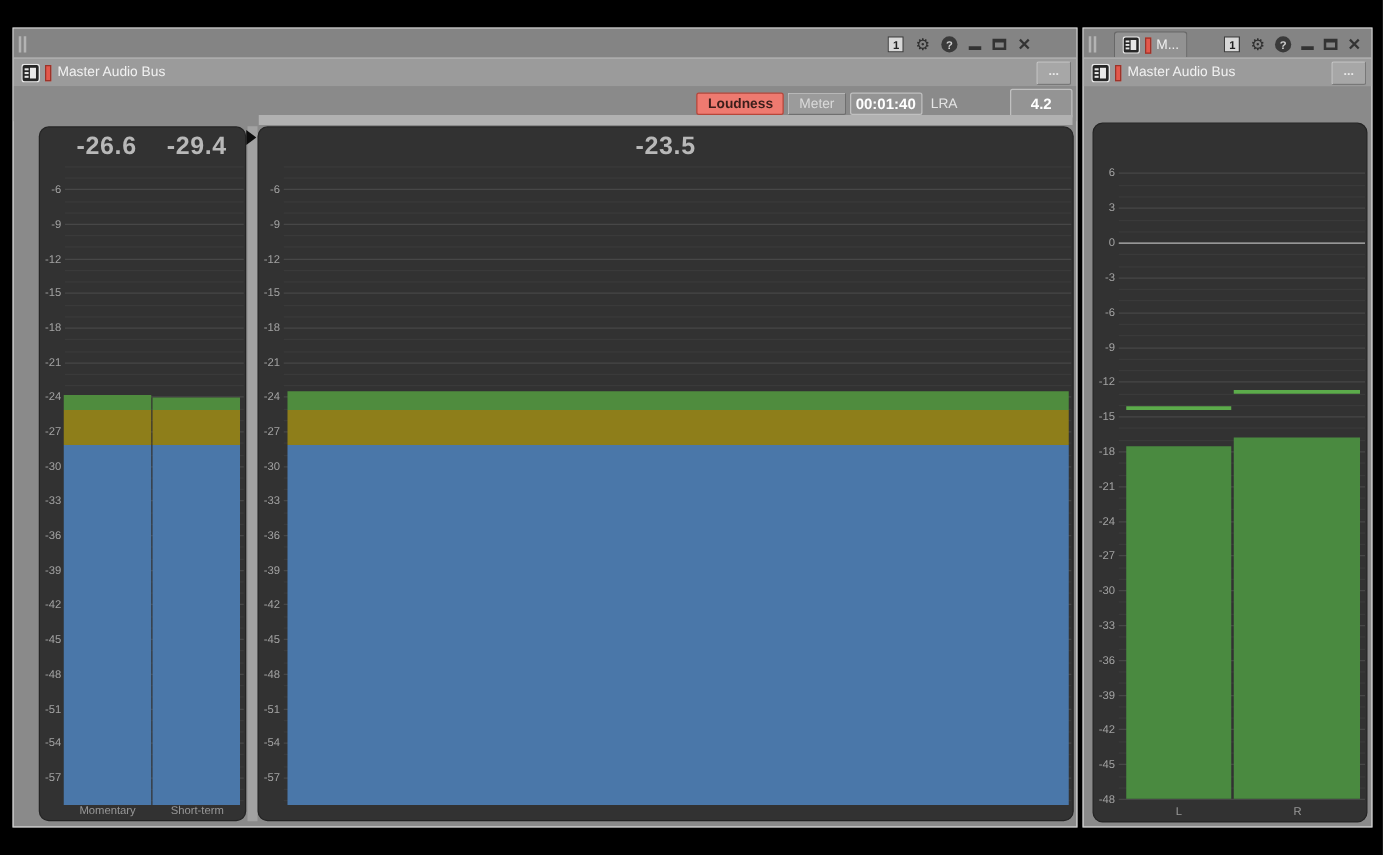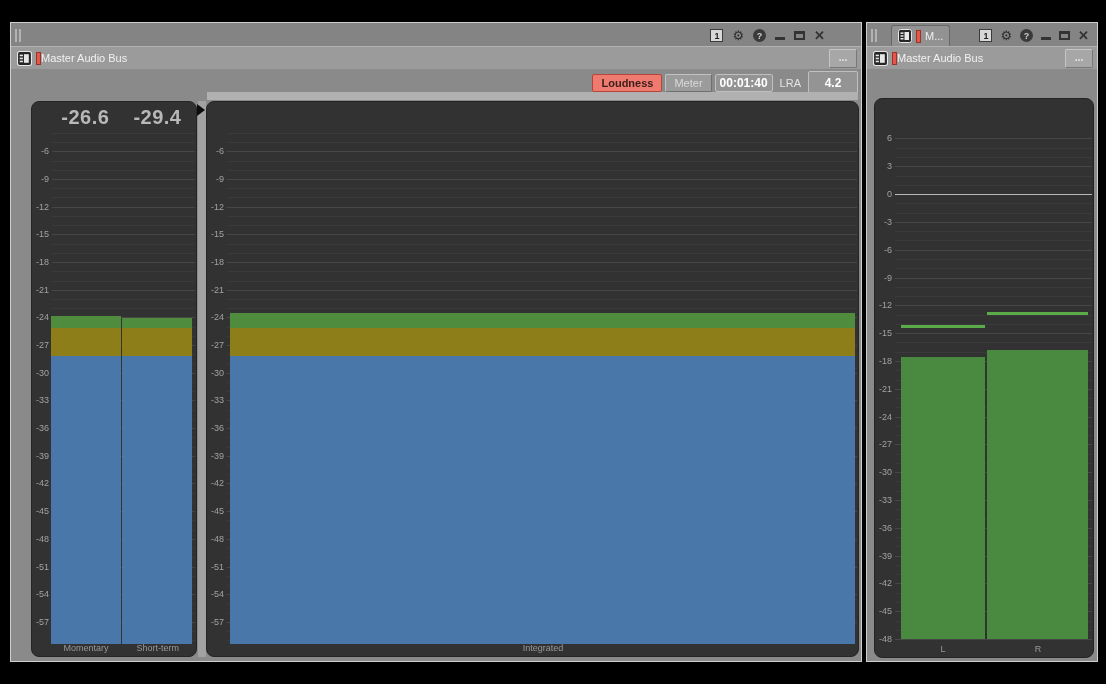--- a/index.html
+++ b/index.html
@@ -23,39 +23,39 @@
           font-size:9px;font-weight:bold;color:#222;display:flex;align-items:center;justify-content:center;}
   .gear{font-size:13px;color:#2f2f2f;line-height:13px;}
   .helpicon{width:13px;height:13px;border-radius:50%;background:#3a3a3a;color:#cfcfcf;font-size:9px;font-weight:bold;
             display:flex;align-items:center;justify-content:center;}
   .minico{width:10px;height:3px;background:#333;margin-top:6px;}
   .maxico{width:11px;height:9px;border:2px solid #333;border-top-width:3px;box-sizing:border-box;}
   .closeico{font-size:13px;font-weight:bold;color:#333;line-height:13px;}
 
   .header{position:absolute;left:0;top:23px;right:0;height:23px;background:#9b9b9b;border-top:1px solid #b2b2b2;
           display:flex;align-items:center;padding:0 4px 0 6px;box-sizing:border-box;}
-  .header .hd-title{font-size:11px;color:#f1f1f1;}
+  .header .hd-title{font-size:11px;color:#f1f1f1;margin-left:5px;}
   .menu-btn{margin-left:auto;width:26px;height:17px;background:#a7a7a7;border:1px solid;border-color:#c6c6c6 #787878 #787878 #c6c6c6;
             border-radius:2px;color:#e9e9e9;font-size:10px;font-weight:bold;display:flex;align-items:center;justify-content:center;line-height:6px;}
 
   .chip{flex:0 0 auto;display:block;}
   .redbar{width:5px;height:13px;background:#e3584b;border:1px solid #9c3329;box-sizing:border-box;}
 
   
   .toolbar{position:absolute;left:0;top:46px;right:0;height:28px;background:#8a8a8a;display:flex;align-items:center;
            justify-content:flex-end;gap:3px;padding-right:3px;box-sizing:border-box;}
   .btn{height:18px;display:flex;align-items:center;justify-content:center;font-size:11px;border-radius:2px;
        box-sizing:border-box;padding:0 8px;}
   .btn-capture{background:#ee7a70;border:1px solid #b6463a;color:#3c1e1a;font-weight:bold;}
   .btn-reset{background:#9b9b9b;border:1px solid;border-color:#c2c2c2 #6f6f6f #6f6f6f #c2c2c2;color:#dadada;}
   .timebox{height:18px;min-width:56px;background:#949494;border:1px solid #c0c0c0;border-radius:2px;color:#fff;
            font-weight:bold;font-size:12px;display:flex;align-items:center;justify-content:center;padding:0 4px;box-sizing:border-box;}
   .lra-label{font-size:11px;color:#e4e4e4;margin:0 4px;}
   .valbox{height:24px;width:50px;background:#949494;border:1px solid #c0c0c0;border-radius:2px;color:#fff;
-          font-weight:bold;font-size:12px;display:flex;align-items:center;justify-content:center;box-sizing:border-box;}
+          font-weight:bold;font-size:12px;display:flex;align-items:center;justify-content:center;box-sizing:border-box;margin-left:35px;}
 
   
   .dropdown{position:absolute;left:0;top:46px;right:0;height:24px;background:#979797;border-bottom:1px solid #7a7a7a;
             display:flex;align-items:center;padding:0 8px;box-sizing:border-box;}
   .dropdown .dd-value{font-size:11px;color:#f2f2f2;}
   .dd-caret{margin-left:auto;width:0;height:0;border-left:5px solid transparent;border-right:5px solid transparent;
             border-top:6px solid #4c4c4c;}
 
   
   .panel{position:absolute;background:#323232;border-radius:8px;border:1px solid #242424;box-sizing:border-box;overflow:hidden;}
@@ -218,20 +218,23 @@
             <div class="barlabel" style="left: 32.95%;">Momentary</div>
             <div class="barlabel" style="left: 76.7%;">Short-term</div>
           </div>
         </div>
       </div>
     <div class="splitter">
       <div class="split-arrow"></div>
     </div>
     <div class="panel panel-int">
         <div class="meter">
+          <div class="readouts">
+            <div class="readout" style="left: 50%;">-23.5</div>
+          </div>
           <div class="plot plot-lufs">
             <div class="gridline" style="top: 99.2793%;"></div>
             <div class="gridline" style="top: 97.4775%;"></div>
             <div class="gridline major" style="top: 95.6757%;"></div>
             <div class="gridline" style="top: 93.8739%;"></div>
             <div class="gridline" style="top: 92.0721%;"></div>
             <div class="gridline major" style="top: 90.2703%;"></div>
             <div class="gridline" style="top: 88.4685%;"></div>
             <div class="gridline" style="top: 86.6667%;"></div>
             <div class="gridline major" style="top: 84.8649%;"></div>
@@ -296,23 +299,20 @@
             <div class="ticklabel" style="top: 63.2432%;">-39</div>
             <div class="ticklabel" style="top: 68.6486%;">-42</div>
             <div class="ticklabel" style="top: 74.0541%;">-45</div>
             <div class="ticklabel" style="top: 79.4595%;">-48</div>
             <div class="ticklabel" style="top: 84.8649%;">-51</div>
             <div class="ticklabel" style="top: 90.2703%;">-54</div>
             <div class="ticklabel" style="top: 95.6757%;">-57</div>
             <div class="seg" style="left: 3.5%; width: 96.2%; top: 35.3153%; height: 3.06306%; background: rgb(79, 140, 62);"></div>
             <div class="seg" style="left: 3.5%; width: 96.2%; top: 38.3784%; height: 5.40541%; background: rgb(142, 126, 26);"></div>
             <div class="seg" style="left: 3.5%; width: 96.2%; top: 43.7838%; height: 56.2162%; background: rgb(74, 119, 169);"></div>
-          </div>
-          <div class="barlabels">
-            <div class="barlabel" style="left: 51.6%;">Integrated</div>
           </div>
         </div>
       </div>
   </div>
 
   <div class="window win-right">
     <div class="titlebar">
       <div class="grip">
           <span></span>
           <span></span>

